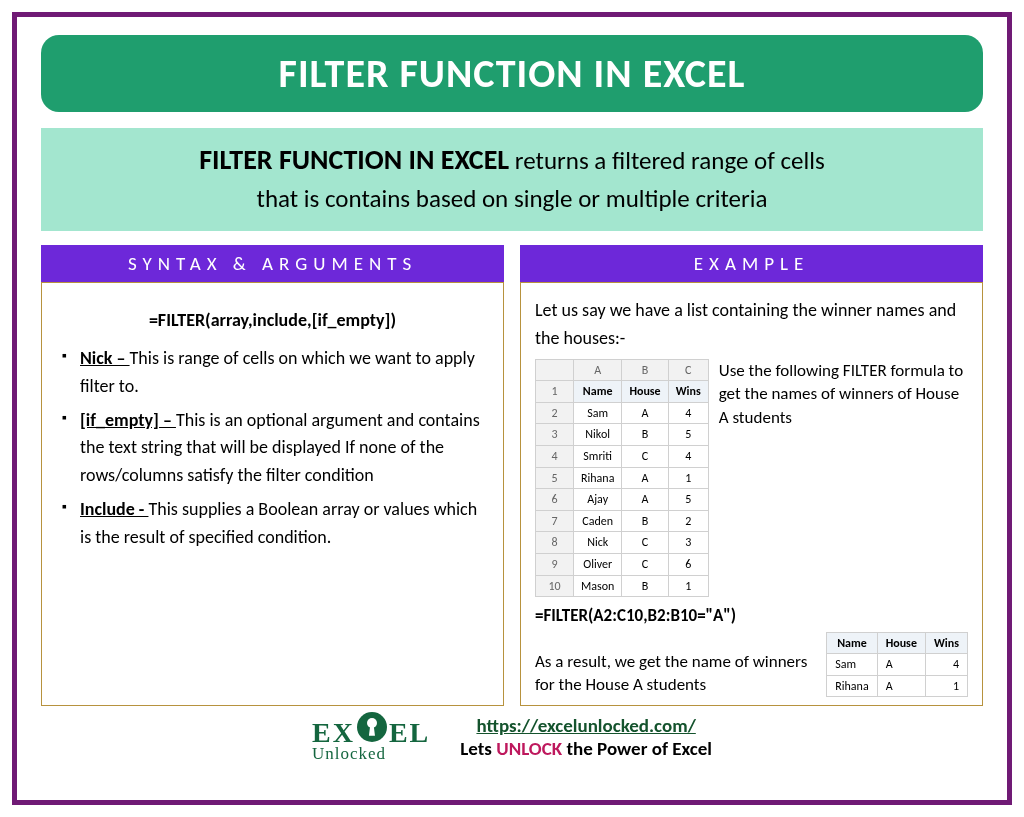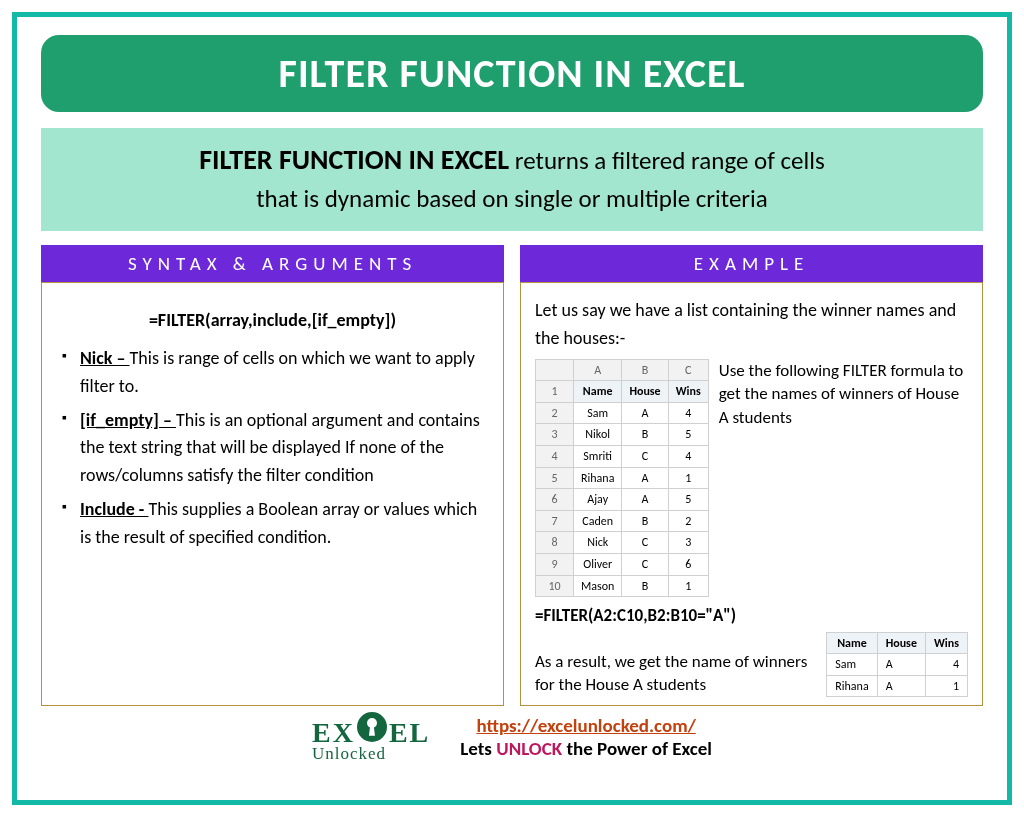--- a/index.html
+++ b/index.html
@@ -4,21 +4,21 @@
 <style>
   * { box-sizing: border-box; margin: 0; padding: 0; }
   body {
     font-family: Calibri, Arial, sans-serif;
     background: #fff;
     width: 1024px;
     height: 817px;
     padding: 12px;
   }
   .frame {
-    border: 5px solid #14b8a6;
+    border: 5px solid #701a75;
     width: 100%;
     height: 100%;
     padding: 18px 24px 8px 24px;
     position: relative;
   }
   .title-bar {
     background: #1f9e6e;
     color: #fff;
     font-weight: bold;
     font-size: 40px;
@@ -125,33 +125,33 @@
   .keyhole::before {
     content:""; position:absolute; width:10px; height:10px; border-radius:50%;
     background:#fff; top:6px; left:10px;
   }
   .keyhole::after {
     content:""; position:absolute; width:6px; height:10px;
     background:#fff; top:14px; left:12px;
     clip-path: polygon(20% 0, 80% 0, 100% 100%, 0 100%);
   }
   .footer-text { text-align: center; font-size: 19px; font-weight: bold;}
-  .footer-text a { color: #c2410c; text-decoration: underline; }
+  .footer-text a { color: #14532d; text-decoration: underline; }
   .unlock { color: #be185d; }
 </style>
 </head>
 <body>
 
 <div class="frame">
 
   <div class="title-bar">FILTER FUNCTION IN EXCEL</div>
 
   <div class="desc-box">
     <span class="bold">FILTER FUNCTION IN EXCEL</span><span> returns a filtered range of cells</span><br>
-    <span>that is dynamic based on single or multiple criteria</span>
+    <span>that is contains based on single or multiple criteria</span>
   </div>
 
   <div class="columns">
 
     <div class="col">
       <div class="col-head">SYNTAX &amp; ARGUMENTS</div>
       <div class="col-body">
         <div class="syntax-formula">=FILTER(array,include,[if_empty])</div>
         <ul class="args">
           <li><span class="arg-name">Nick – </span><span>This is range of cells on which we want to apply filter to.</span></li>

